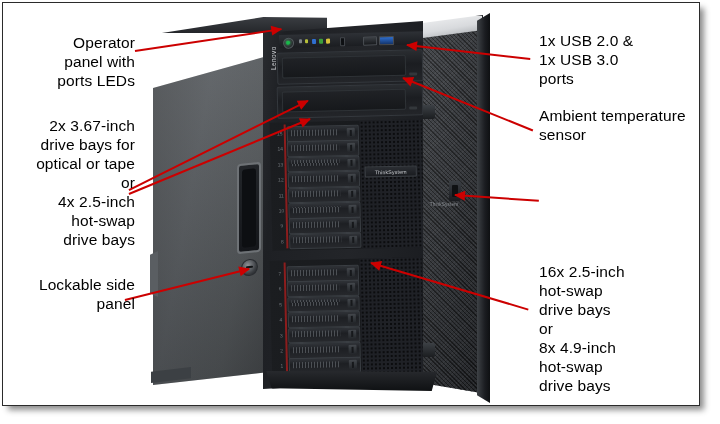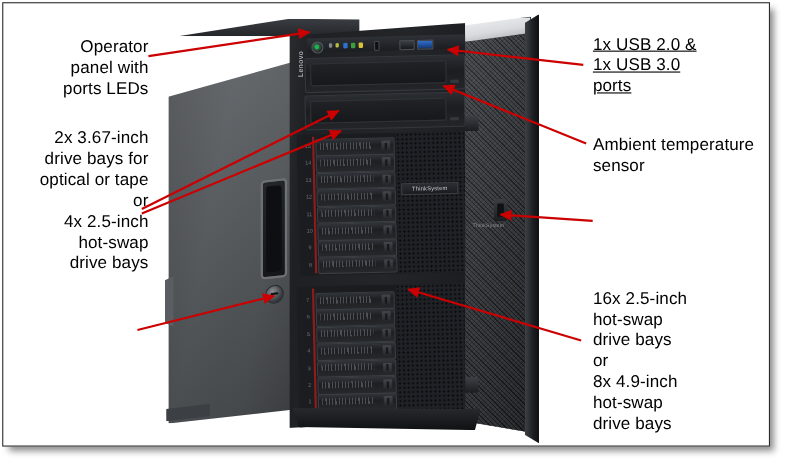--- a/index.html
+++ b/index.html
@@ -359,26 +359,28 @@
 ports LEDs</div>
 
     <div class="label lbl-left" style="left:8px;top:113px;width:124px;">2x 3.67-inch
 drive bays for
 optical or tape
 or
 4x 2.5-inch
 hot-swap
 drive bays</div>
 
-
-    <div class="label lbl-right" style="left:536px;top:28px;width:170px;text-decoration:underline;">1x USB 2.0 &amp;
+    <div class="label lbl-left" style="left:8px;top:272px;width:124px;">Lockable side
+panel</div>
+
+    <div class="label lbl-right" style="left:536px;top:28px;width:170px;">1x USB 2.0 &amp;
 1x USB 3.0
 ports</div>
 
-    <div class="label lbl-right" style="left:536px;top:119px;width:176px;">Ambient temperature
+    <div class="label lbl-right" style="left:536px;top:103px;width:176px;">Ambient temperature
 sensor</div>
 
 
     <div class="label lbl-right" style="left:536px;top:259px;width:170px;">16x 2.5-inch
 hot-swap
 drive bays
 or
 8x 4.9-inch
 hot-swap
 drive bays</div>

